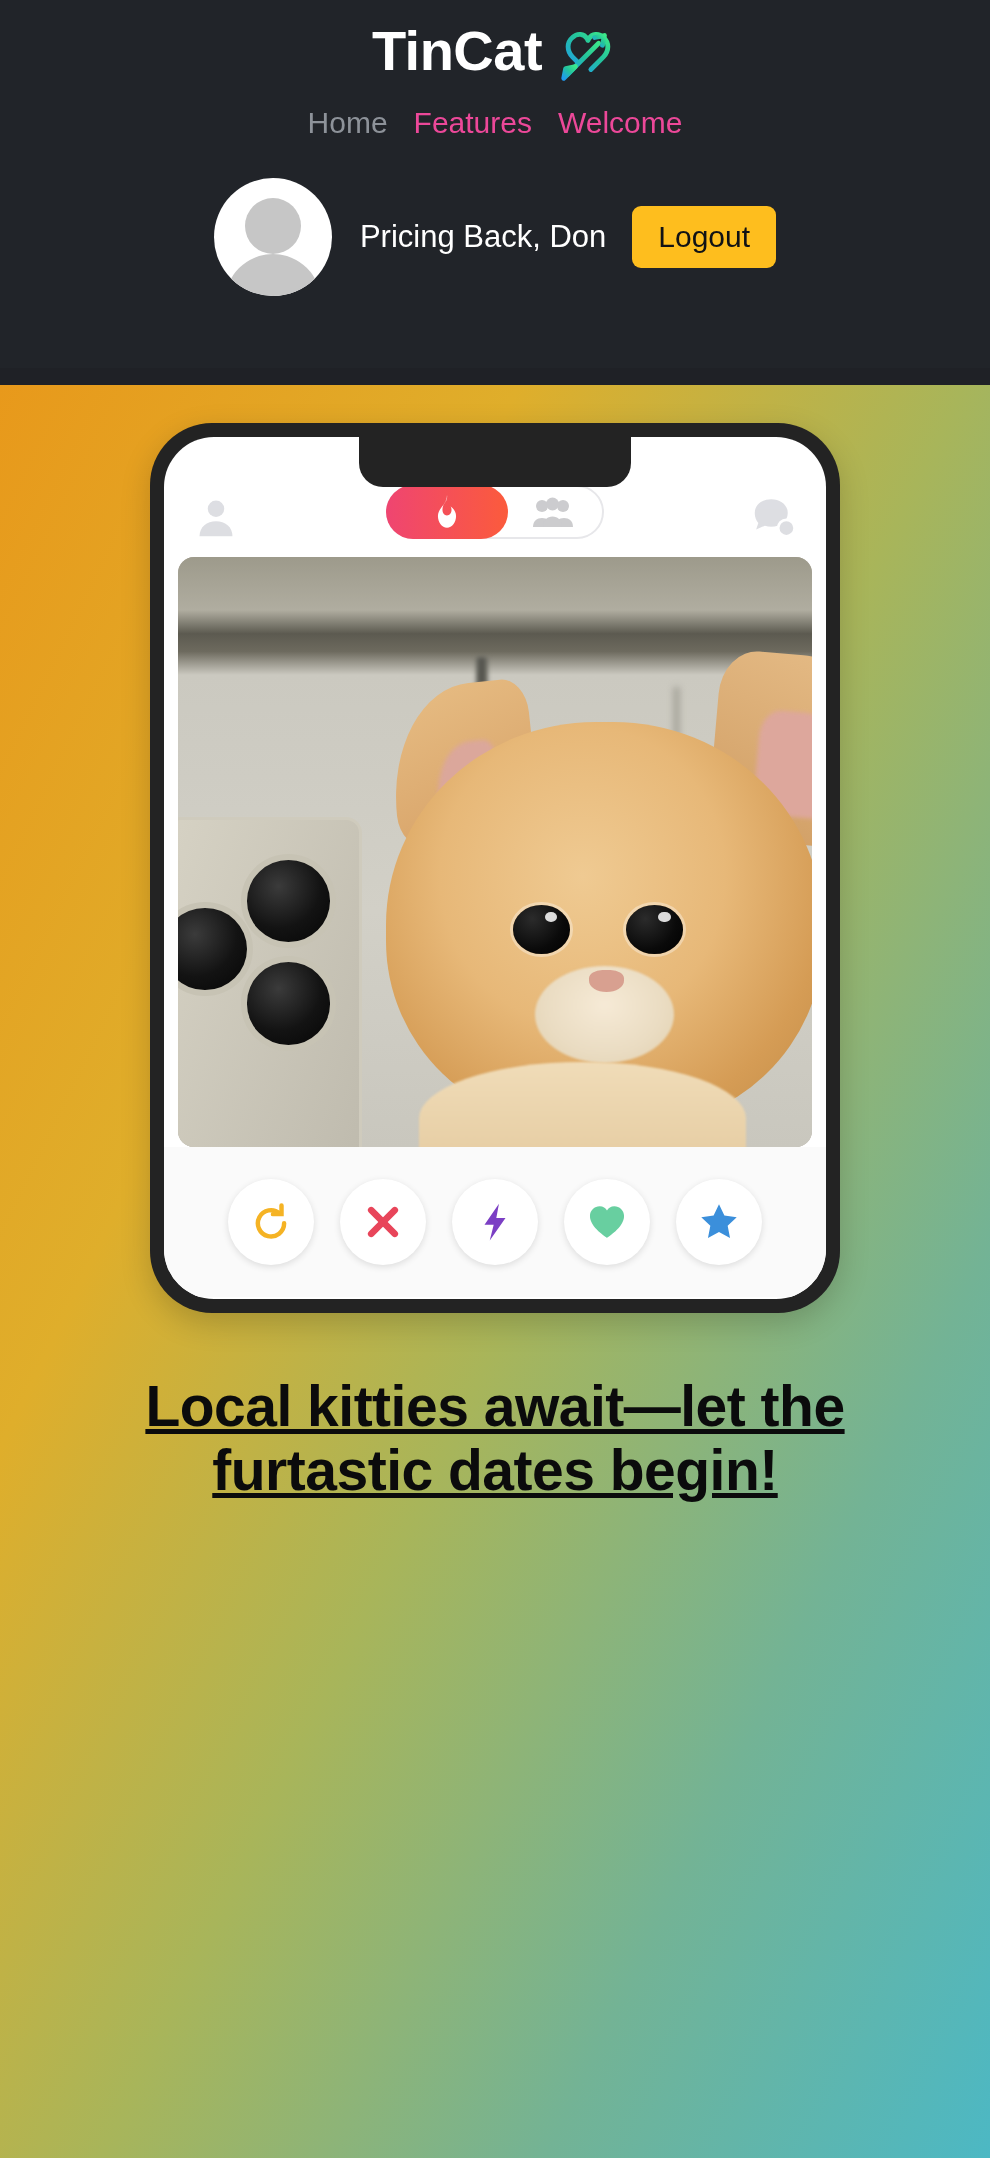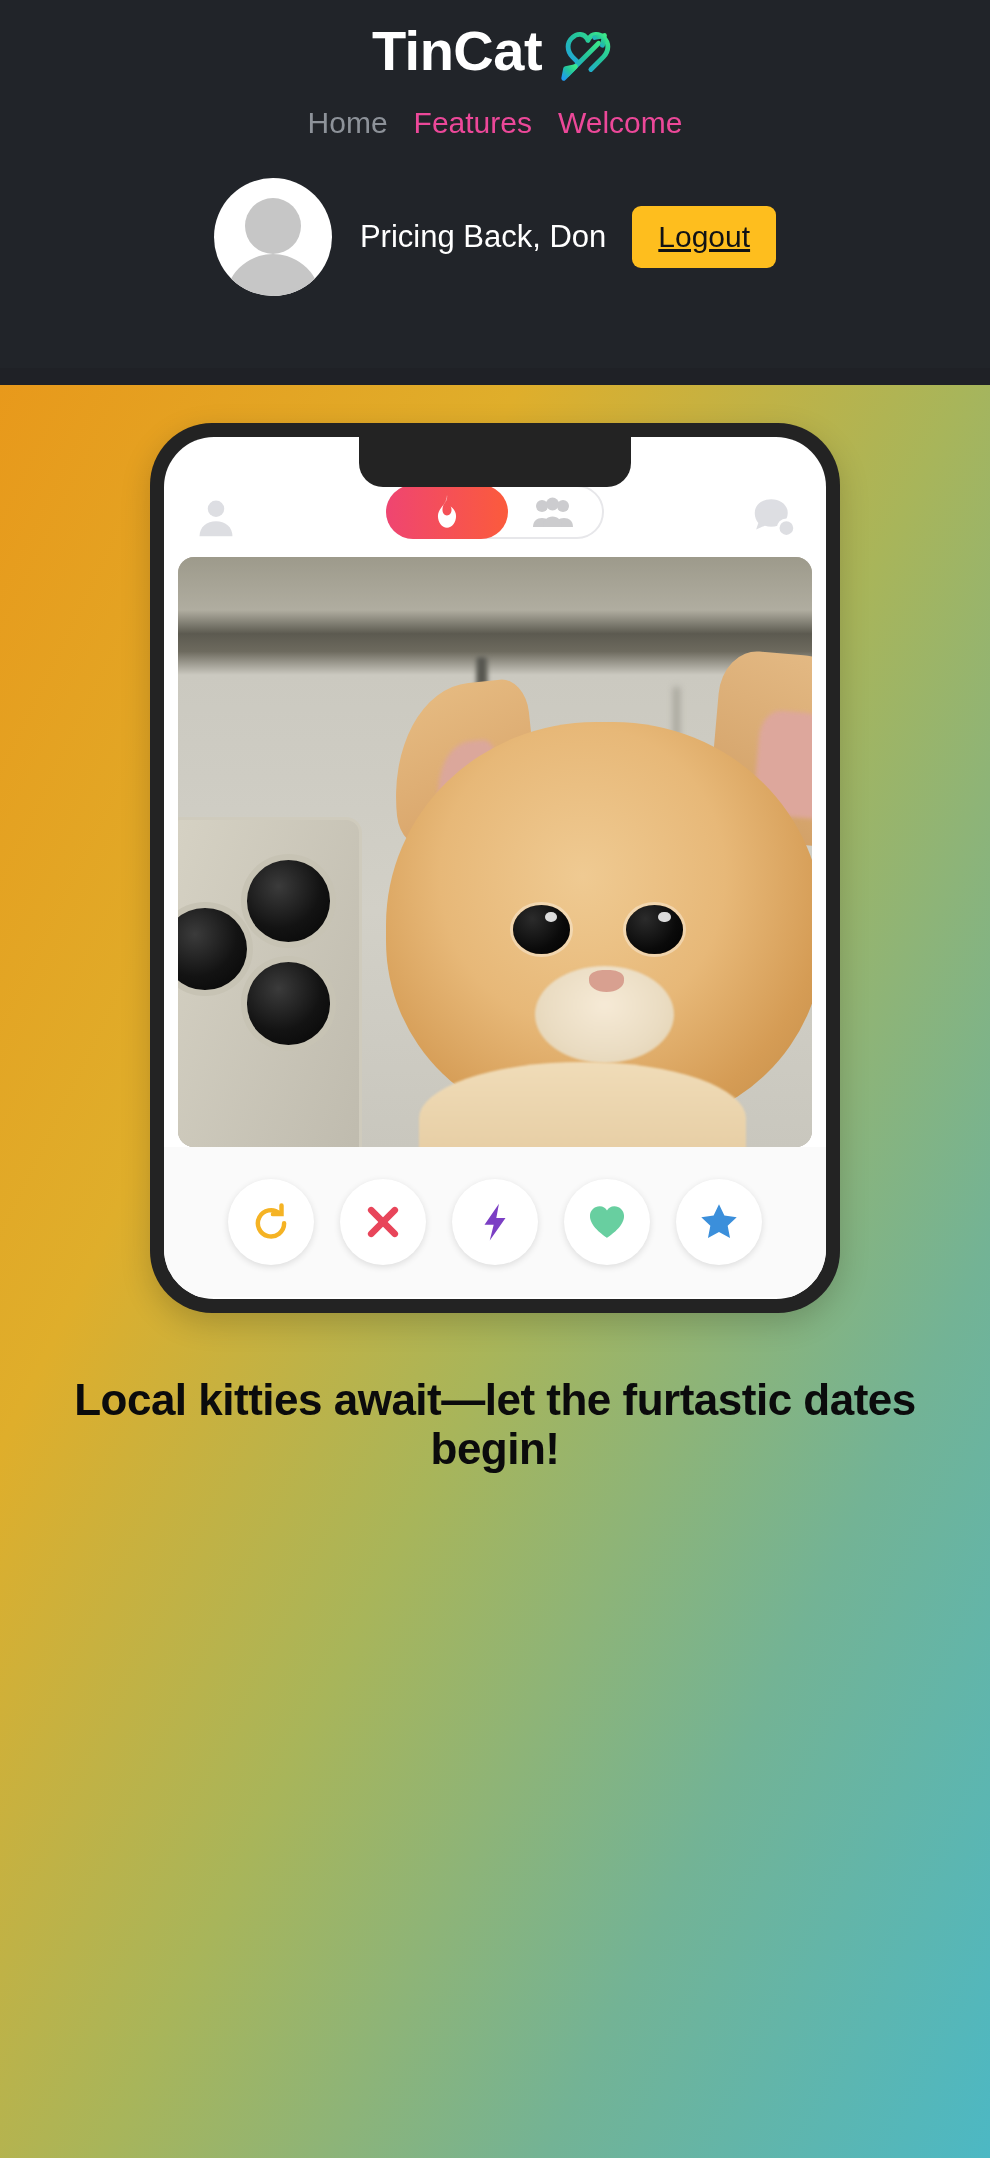--- a/index.html
+++ b/index.html
@@ -53,21 +53,20 @@
   }
   .welcome{
     font-size:31px;color:#ffffff;margin-left:28px;white-space:nowrap;
   }
   .logout{
     margin-left:26px;
     background:#febe1e;color:#111215;border:none;
     font-family:"Liberation Sans",sans-serif;
     font-size:30px;border-radius:9px;padding:16px 26px;line-height:1;
     cursor:pointer;
-    text-decoration:underline;
   }
 
   
   .hero{
     position:absolute;left:0;top:385px;width:990px;height:1773px;
     background:linear-gradient(116deg,#e8991b 0%, #dfae2b 28%, #a8b55a 52%, #73b395 76%, #4cb8c4 100%);
     display:flex;flex-direction:column;align-items:center;
   }
 
   
@@ -205,22 +204,23 @@
   .abtn{
     width:86px;height:86px;border-radius:50%;background:#ffffff;
     display:flex;align-items:center;justify-content:center;
     box-shadow:0 2px 7px rgba(0,0,0,.12);cursor:pointer;
   }
   .abtn svg{width:42px;height:42px;}
 
   
   .headline{
     width:900px;margin-top:62px;text-align:center;
-    font-size:44px;font-weight:bold;color:#0b0b0c;line-height:1.12;
+    font-size:57px;font-weight:bold;color:#0b0b0c;line-height:1.12;
     letter-spacing:-0.5px;
+    text-decoration:underline;
   }
   .cta{
     width:920px;margin-top:40px;
     background:#212429;color:#ffffff;border:none;
     font-family:"Liberation Sans",sans-serif;
     font-size:36px;border-radius:14px;padding:28px 0;cursor:pointer;
   }
 </style>
 </head>
 <body>

